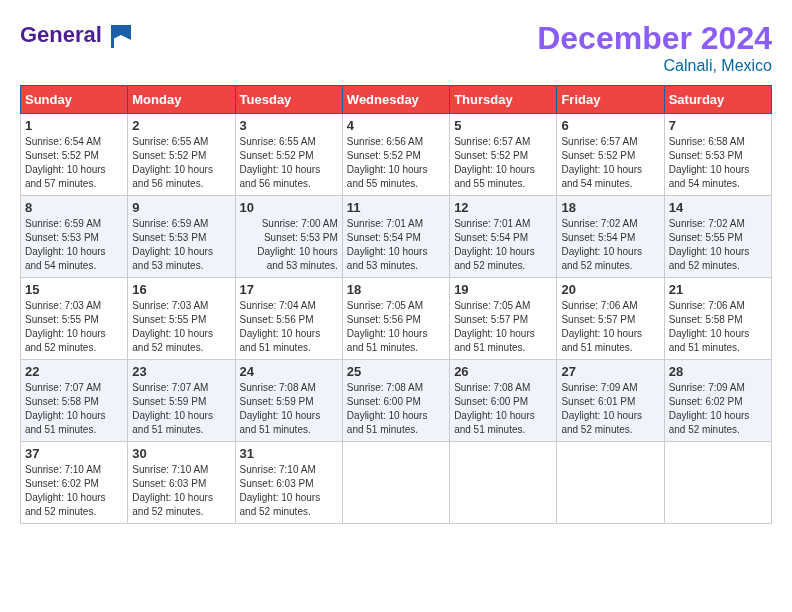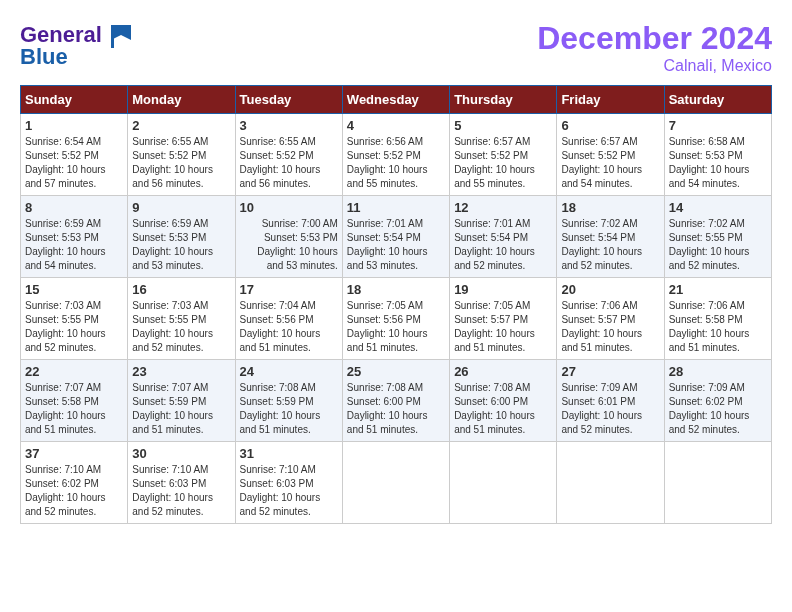--- a/index.html
+++ b/index.html
@@ -23,21 +23,21 @@
     .title-area {
       text-align: right;
     }
     .month-title {
       font-size: 32px;
       font-weight: bold;
       color: #8b5cf6;
     }
     .location {
       font-size: 16px;
-      color: #8b5cf6;
+      color: #0369a1;
     }
     table {
       width: 100%;
       border-collapse: collapse;
       font-size: 11px;
     }
     th {
       background-color: #1a5fa8;
       color: white;
       padding: 6px 4px;
@@ -65,21 +65,21 @@
       color: #333;
       line-height: 1.4;
     }
     tr:nth-child(even) td {
       background-color: #f0f4fa;
     }
     tr:nth-child(odd) td {
       background-color: #fff;
     }
     thead tr th {
-      background-color: #7f1d1d;
+      background-color: #ef4444;
     }
     .empty-cell {
       background-color: #f9f9f9;
     }
   </style>
 </head>
 <body>
 
 <div class="header">
   <div class="logo">
@@ -87,21 +87,20 @@
       <div style="display:flex; align-items:center; gap:4px;">
         <div style="font-size:22px; font-weight:bold; color:#333; line-height:1.1;">
           <span style="color:#4c1d95;">General</span>
           
         </div>
         <svg width="30" height="30" viewBox="0 0 30 30">
           <polygon points="5,5 25,5 25,20 15,15 5,20" fill="#1a5fa8"></polygon>
           <polygon points="5,5 5,28 8,28 8,5" fill="#1a5fa8"></polygon>
         </svg>
       </div>
-      <div style="font-size:22px; font-weight:bold; color:#1a5fa8; margin-top:-6px;">Blue</div>
     </div>
   </div>
   <div class="title-area">
     <div class="month-title">December 2024</div>
     <div class="location">Calnali, Mexico</div>
   </div>
 </div>
 
 <table>
   <thead>

